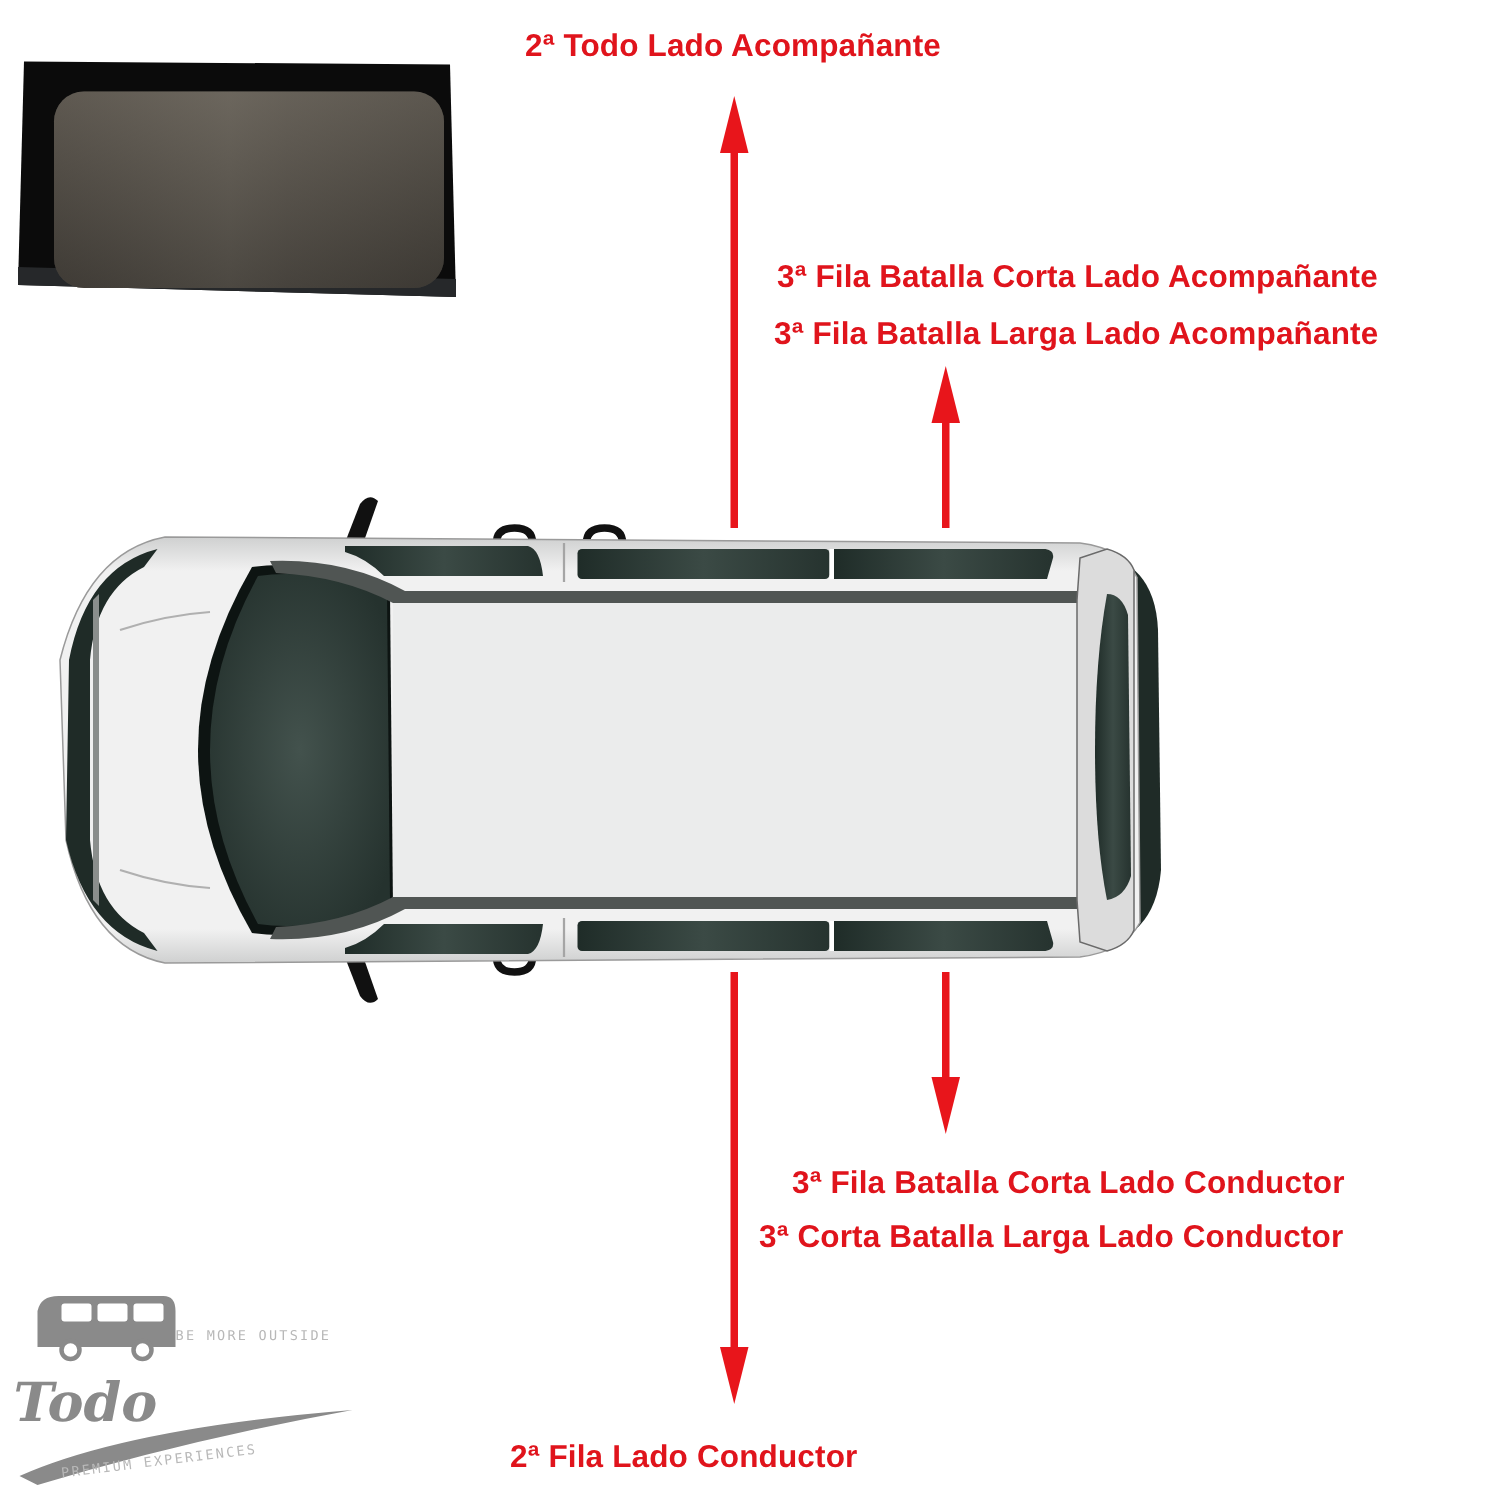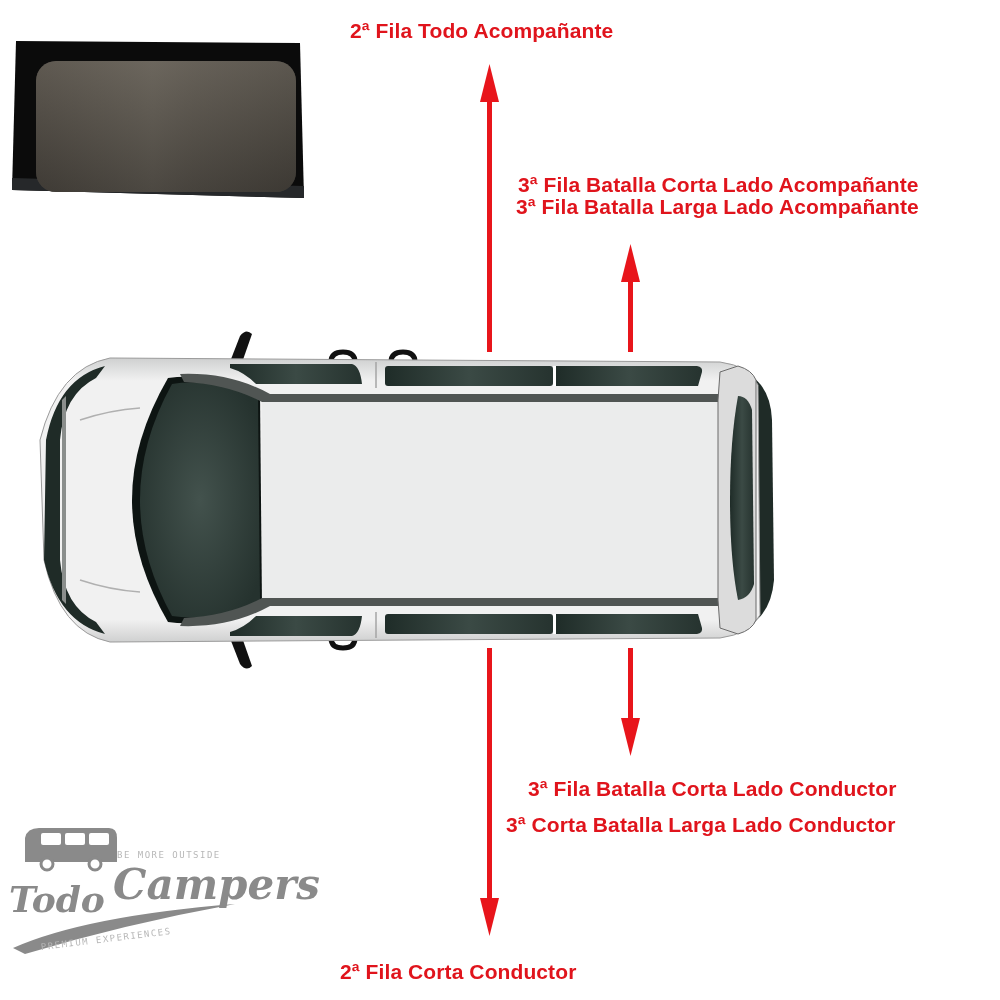--- a/index.html
+++ b/index.html
@@ -2,21 +2,21 @@
 <html><head>
   <meta charset="utf-8">
   <style>
     html, body { margin: 0; padding: 0; background: #ffffff; }
     body { width: 1000px; height: 1000px; position: relative; overflow: hidden;
            font-family: "Liberation Sans", sans-serif; }
     .label { position: absolute; color: #e0141c; font-weight: bold; font-size: 21px;
              white-space: nowrap; line-height: 1; letter-spacing: 0.1px; }
     svg { position: absolute; left: 0; top: 0; }
     .window-photo { position: absolute; left: 12px; top: 40px; width: 292px; height: 158px; }
-    .logo { position: absolute; left: 5px; top: 820px; width: 250px; height: 140px; }
+    .logo { position: absolute; left: 5px; top: 856px; width: 250px; height: 140px; }
     .logo-text-small { position: absolute; font-family: "DejaVu Sans Mono", monospace; color: #b8b8b8;
                        font-size: 9px; letter-spacing: 1.5px; white-space: nowrap; }
     .logo-script { position: absolute; font-family: "DejaVu Serif", serif; font-style: italic;
                    font-weight: bold; color: #8a8a8a; white-space: nowrap; }
   </style>
 </head>
 <body>
 
 <div class="window-photo">
   <svg width="292" height="158" viewBox="0 0 292 158">
@@ -116,36 +116,35 @@
   <g fill="#e8151b">
     <rect x="628" y="648" width="5" height="74"></rect>
     <polygon points="630.5,756 621,718 640,718"></polygon>
   </g>
   <g fill="#e8151b">
     <rect x="487" y="648" width="5" height="256"></rect>
     <polygon points="489.5,936 480,898 499,898"></polygon>
   </g>
 </svg>
 
-<div class="label" style="left:350px; top:20px;">2ª Fila Todo Acompañante</div>
+<div class="label" style="left:350px; top:20px;">2ª Todo Lado Acompañante</div>
 <div class="label" style="left:518px; top:174px;">3ª Fila Batalla Corta Lado Acompañante</div>
-<div class="label" style="left:516px; top:196px;">3ª Fila Batalla Larga Lado Acompañante</div>
+<div class="label" style="left:516px; top:212px;">3ª Fila Batalla Larga Lado Acompañante</div>
 <div class="label" style="left:528px; top:778px;">3ª Fila Batalla Corta Lado Conductor</div>
 <div class="label" style="left:506px; top:814px;">3ª Corta Batalla Larga Lado Conductor</div>
-<div class="label" style="left:340px; top:961px;">2ª Fila Corta Conductor</div>
+<div class="label" style="left:340px; top:961px;">2ª Fila Lado Conductor</div>
 
 <div class="logo">
   <svg width="250" height="140" viewBox="0 0 250 140">
 
     <path d="M20,18 Q22,8 34,8 L104,8 Q112,8 112,18 L112,42 L20,42 Z" fill="#8a8a8a"></path>
     <rect x="36" y="13" width="20" height="12" rx="2" fill="#ffffff"></rect>
     <rect x="60" y="13" width="20" height="12" rx="2" fill="#ffffff"></rect>
     <rect x="84" y="13" width="20" height="12" rx="2" fill="#ffffff"></rect>
     <circle cx="42" cy="44" r="6" fill="#ffffff" stroke="#8a8a8a" stroke-width="3"></circle>
     <circle cx="90" cy="44" r="6" fill="#ffffff" stroke="#8a8a8a" stroke-width="3"></circle>
 
     <path d="M8,128 Q80,96 230,84 Q120,104 20,134 Z" fill="#8a8a8a"></path>
   </svg>
   <span class="logo-text-small" style="left:112px; top:30px;">BE MORE OUTSIDE</span>
   <span class="logo-script" style="left:4px; top:58px; font-size:36px;text-align:right;">Todo</span>
-  <span class="logo-script" style="left:108px; top:40px; font-size:42px;">Campers</span>
   <span class="logo-text-small" style="left:36px; top:122px; transform:rotate(-7deg); transform-origin:left;">PREMIUM EXPERIENCES</span>
 </div>
 
 </body></html>

